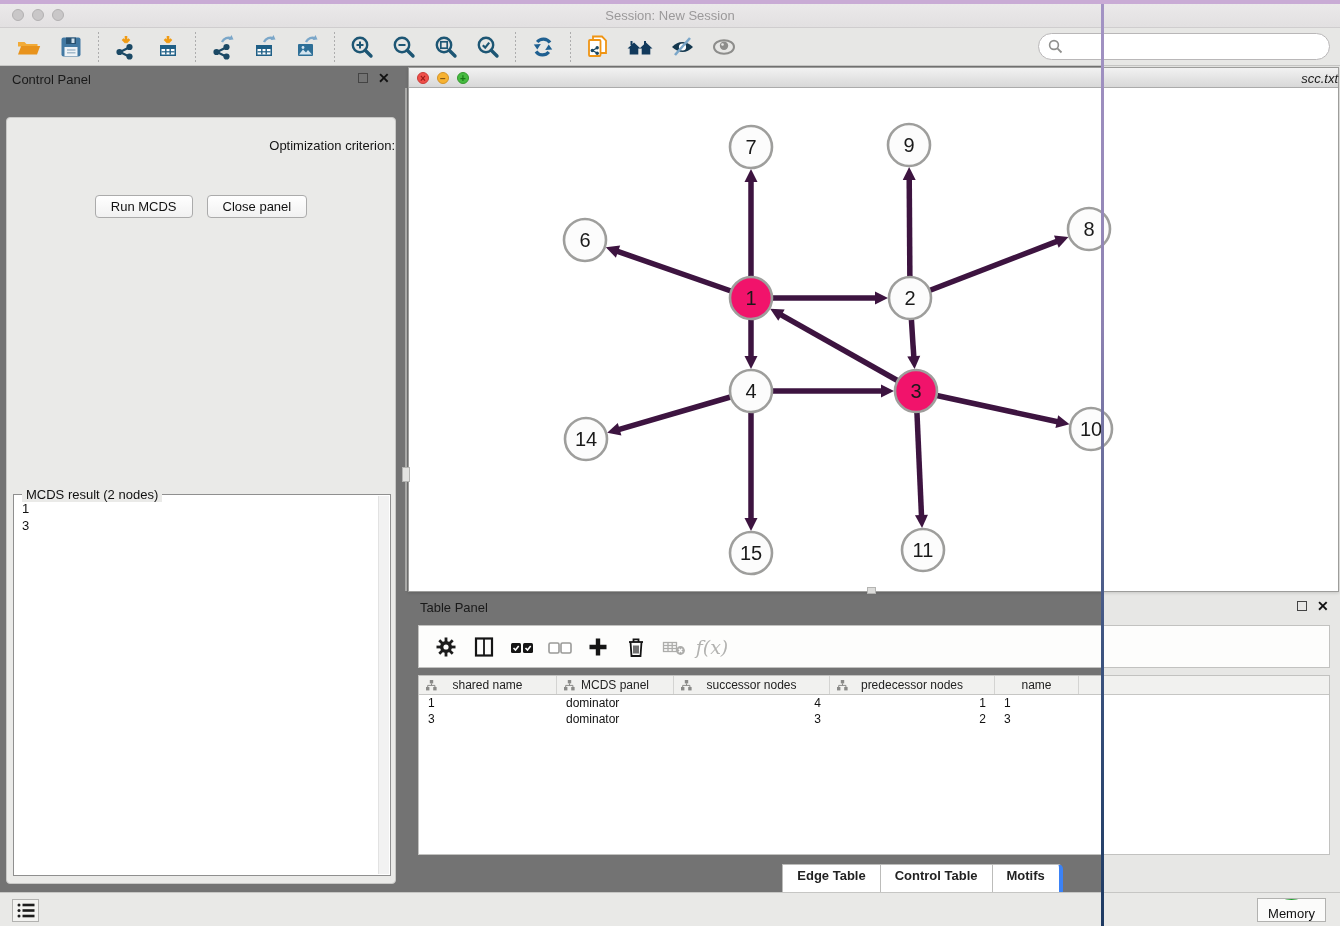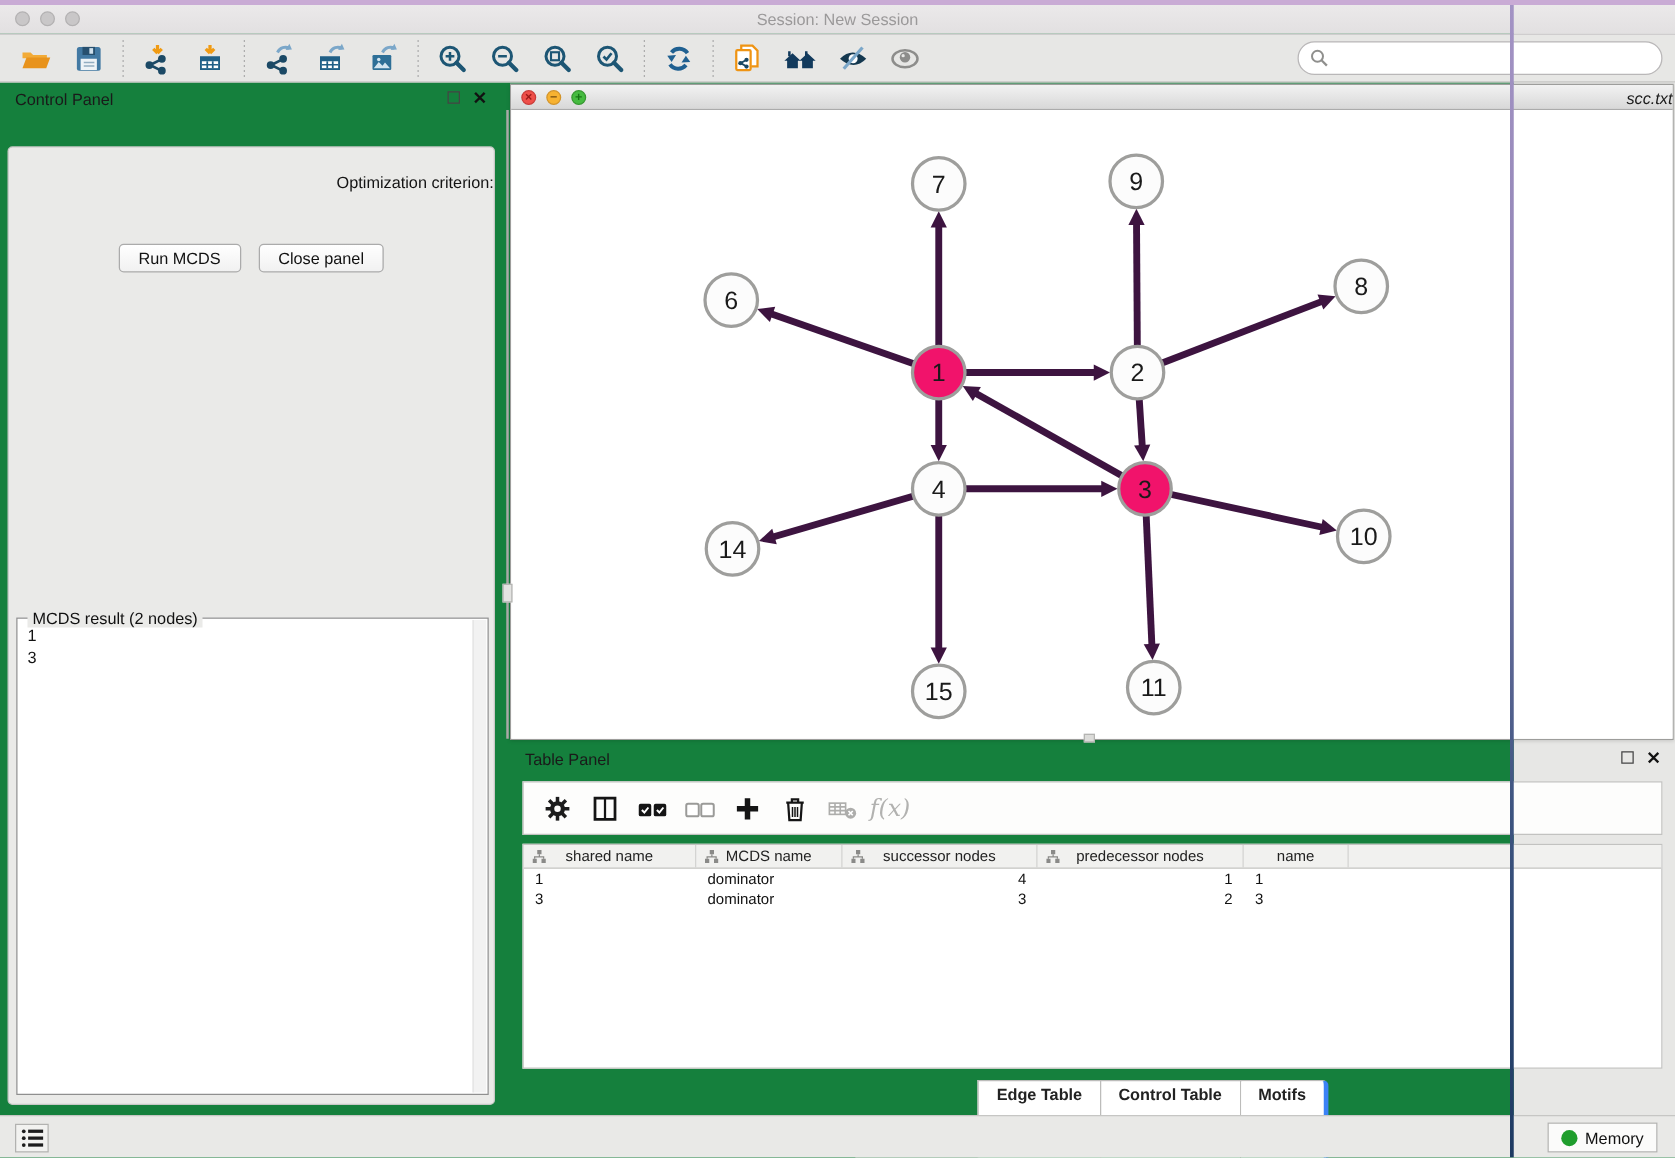--- a/index.html
+++ b/index.html
@@ -1,18 +1,18 @@
 <!DOCTYPE html>
 <html><head>
 <meta charset="utf-8">
 <style>
   * { box-sizing: border-box; margin: 0; padding: 0; }
   html,body { width:1340px; height:926px; }
   body { font-family: "Liberation Sans", sans-serif; background:#e7e7e5; overflow:hidden; }
-  .screen { position:relative; width:1211px; height:926px; background:#15803d;padding-left:31px; }
+  .screen { position:relative; width:1104px; height:926px; background:#737373;padding-left:31px; }
 
   
   .top-strip { position:absolute; left:0; top:0; width:1340px; height:4px; background:#c9abd5; z-index:50;}
   .right-strip { position:absolute; right:0; top:4px; width:3px; height:922px; z-index:50;
     background:linear-gradient(180deg,#a393c4 0%, #8d82b2 35%, #3d5480 70%, #1e3a62 100%); }
   .titlebar { position:absolute; left:0; top:4px; width:1340px; height:24px;
     background:linear-gradient(#ebe9ea,#e2e0e1); border-bottom:1px solid #cfcdce; }
   .traffic { position:absolute; left:12px; top:5px; display:flex; gap:8px; }
   .traffic span { width:12px; height:12px; border-radius:50%; background:#c9c7c8; border:1px solid #b3b1b2; }
   .win-title { position:absolute; left:0; right:0; top:4px; text-align:center; font-size:13px; color:#9b999a; }
@@ -87,21 +87,21 @@
   .tp-tab { font-size:13px; font-weight:bold; padding:3px 14px; background:#fff; border:1px solid #bcbcba; border-right:none; color:#222; }
   .tp-tab:first-child { border-radius:5px 0 0 5px; }
   .tp-tab:last-child { border-right:4px solid #3b82f6; border-radius:0 5px 5px 0; }
   .tp-tab.ghost { background:#dededc; color:#b9b9b7; text-shadow:0 1px 0 #fff;margin-top:43px; }
 
   
   .statusbar { position:absolute; left:0; top:892px; width:1340px; height:34px; background:#e9e9e7; border-top:1px solid #c6c6c4; }
   .sb-left { position:absolute; left:12px; top:6px; width:27px; height:23px; background:#f2f2f0; border:1px solid #b2b2b0;
     display:flex; align-items:center; justify-content:center; }
   .sb-mem { position:absolute; right:14px; top:5px; height:24px; background:#fbfbfa; border:1px solid #b2b2b0;
-    display:flex; align-items:center; gap:6px; padding:0 10px; font-size:13px; color:#111; }
+    display:flex; align-items:center; gap:6px; padding:0 10px; font-size:13px; color:#111;flex-direction:column; }
   .sb-mem .dot { width:13px; height:13px; border-radius:50%; background:#1f9d2c; }
 </style>
 </head>
 <body>
 
 <div class="screen">
   <div class="top-strip"></div>
   <div class="right-strip"></div>
 
   <div class="titlebar">
@@ -494,21 +494,21 @@
         </div>
         <div class="th" style="width: 117px;">
           <span class="hicon"><svg width="11" height="11">
               <g fill="#8a8a88">
                 <rect x="3.8" y="0" width="3.4" height="3.4"></rect>
                 <rect x="0" y="7" width="3.4" height="3.4"></rect>
                 <rect x="7.2" y="7" width="3.4" height="3.4"></rect>
               </g>
               <path d="M5.5 3.4 v2 M1.7 7 v-1.6 h7.2 V7" stroke="#8a8a88" fill="none" stroke-width="1"></path>
             </svg></span>
-          <span>MCDS name</span>
+          <span>MCDS panel</span>
         </div>
         <div class="th" style="width: 156px;">
           <span class="hicon"><svg width="11" height="11">
               <g fill="#8a8a88">
                 <rect x="3.8" y="0" width="3.4" height="3.4"></rect>
                 <rect x="0" y="7" width="3.4" height="3.4"></rect>
                 <rect x="7.2" y="7" width="3.4" height="3.4"></rect>
               </g>
               <path d="M5.5 3.4 v2 M1.7 7 v-1.6 h7.2 V7" stroke="#8a8a88" fill="none" stroke-width="1"></path>
             </svg></span>

